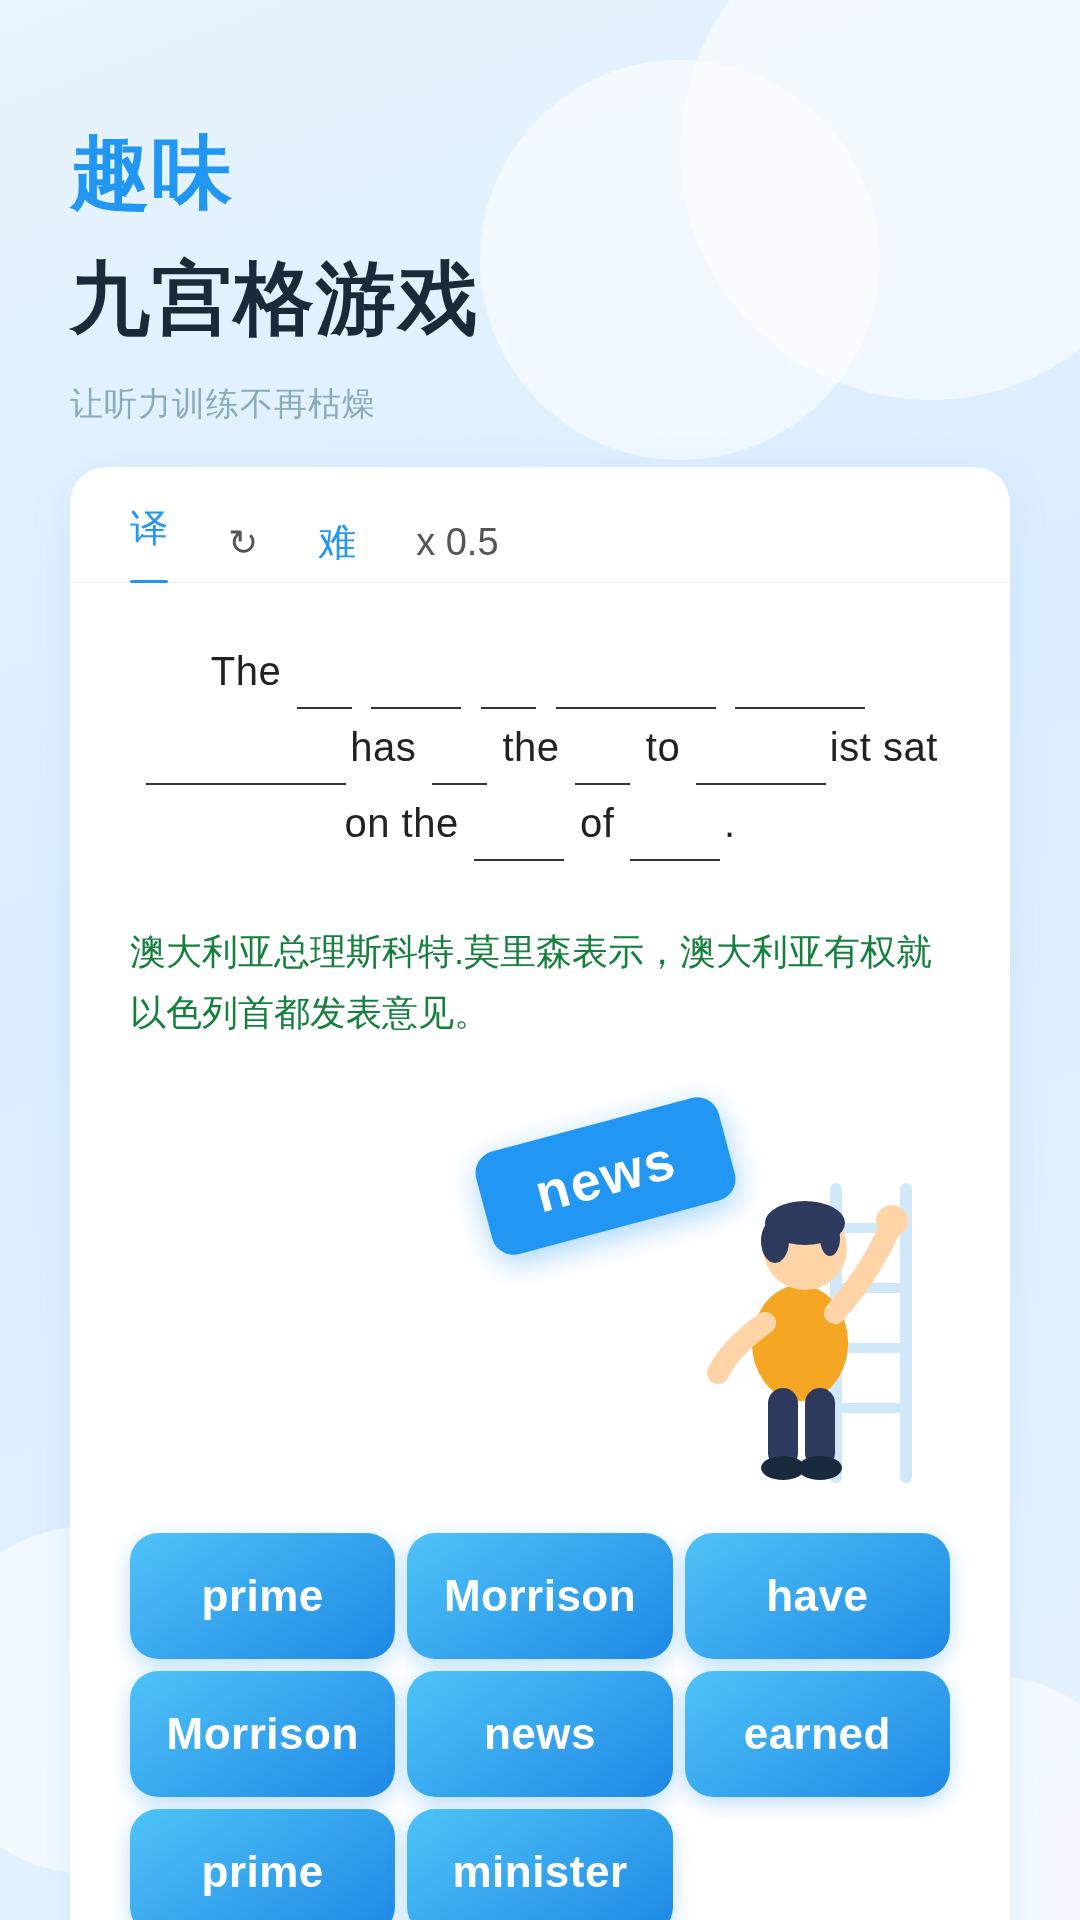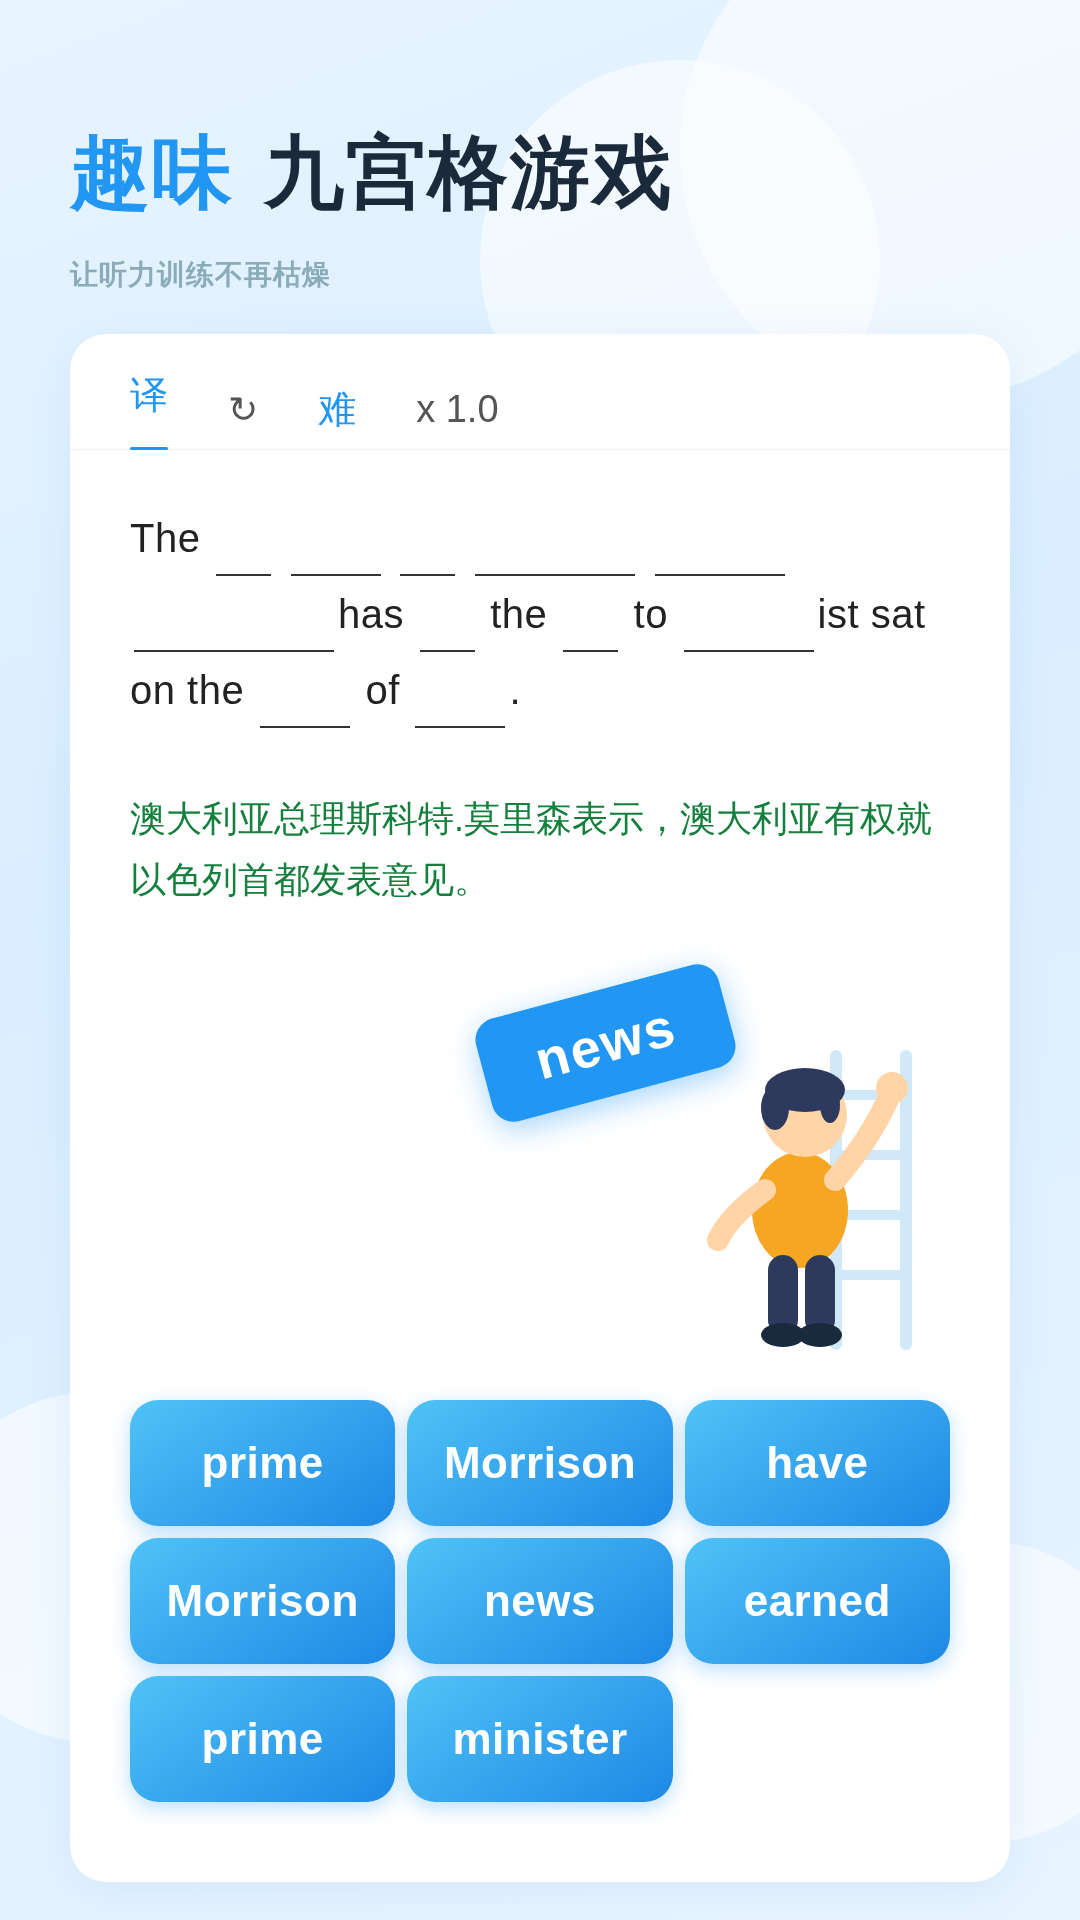--- a/index.html
+++ b/index.html
@@ -42,39 +42,40 @@
       z-index: 1;
       padding: 120px 70px 60px;
     }
 
     
     .header {
       margin-bottom: 40px;
     }
     .title-row {
       display: flex;
-      gap: 30px;
+      gap: 18px;
       margin-bottom: 28px;
+      flex-direction: column;
     }
     .title-blue {
       font-size: 80px;
       font-weight: 800;
       color: #2196f3;
       letter-spacing: 2px;
     }
     .title-dark {
       font-size: 80px;
       font-weight: 700;
       color: #1a2a3a;
       letter-spacing: 2px;
     }
     .subtitle {
-      font-size: 28px;
+      font-size: 33px;
       color: #8aabb8;
-      font-weight: 700;
+      font-weight: 400;
       letter-spacing: 1px;
     }
 
     
     .card {
       background: #ffffff;
       border-radius: 36px;
       padding: 0 0 40px 0;
       box-shadow: 0 8px 40px rgba(100,160,220,0.13);
       position: relative;
@@ -117,20 +118,21 @@
       cursor: pointer;
     }
     .tab-speed {
       font-size: 38px;
       color: #555;
     }
 
     
     .sentence-area {
       padding: 50px 60px 30px;
+      text-align: center;
     }
     .sentence {
       font-size: 40px;
       color: #222;
       line-height: 1.9;
       letter-spacing: 0.5px;
     }
     .blank {
       display: inline-block;
       border-bottom: 2px solid #333;
@@ -236,21 +238,21 @@
 
     <div class="tabs">
       <div class="tab active">
         <span>译</span>
       </div>
       <div class="tab-icon">↻</div>
       <div class="tab-hard">
         <span>难</span>
       </div>
       <div class="tab-speed">
-        <span>x 1.0</span>
+        <span>x 0.5</span>
       </div>
     </div>
 
     <div class="sentence-area">
       <div class="sentence">
         The <span class="blank blank-sm"></span>
         <span class="blank blank-md"></span>
         <span class="blank blank-sm"></span>
         <span class="blank blank-xl"></span>
         <span class="blank blank-lg"></span>

